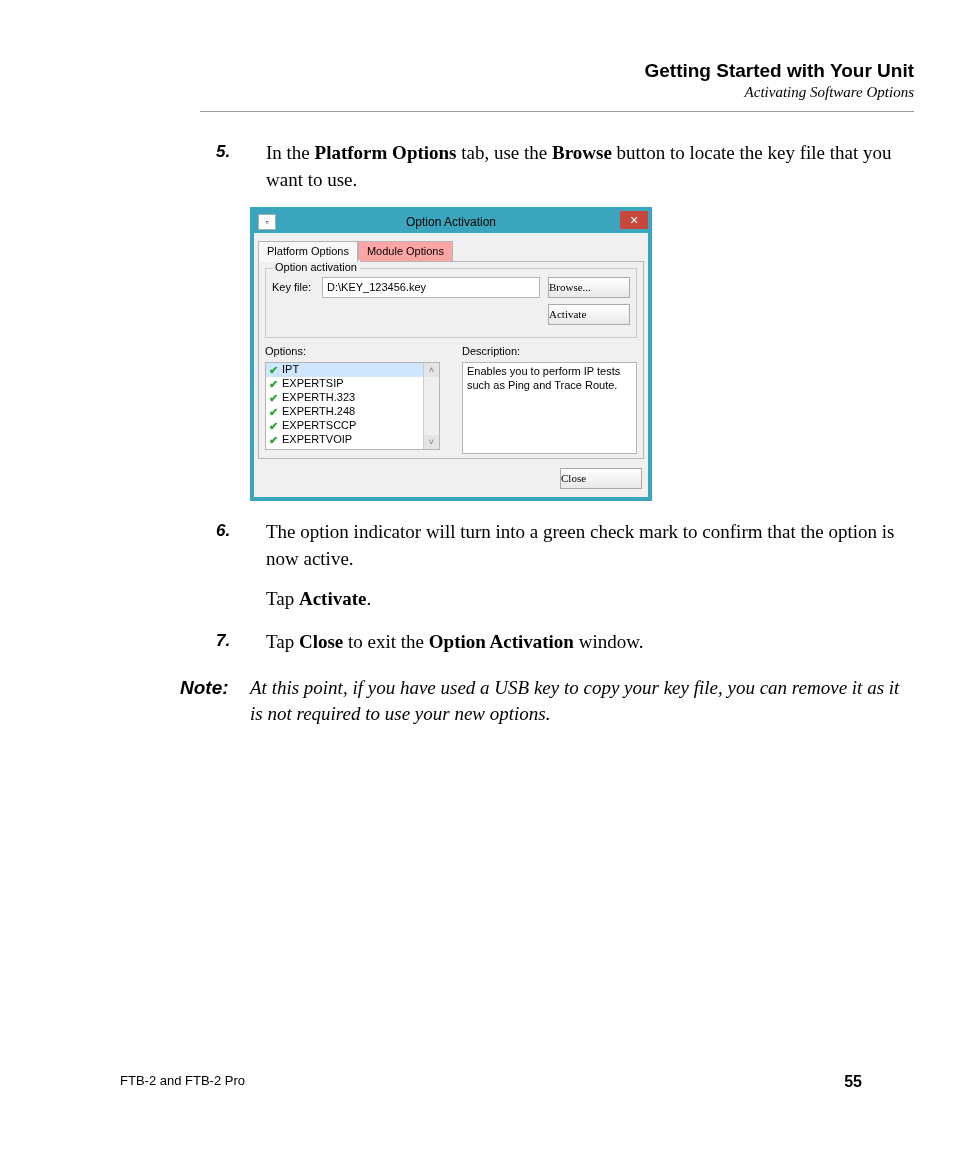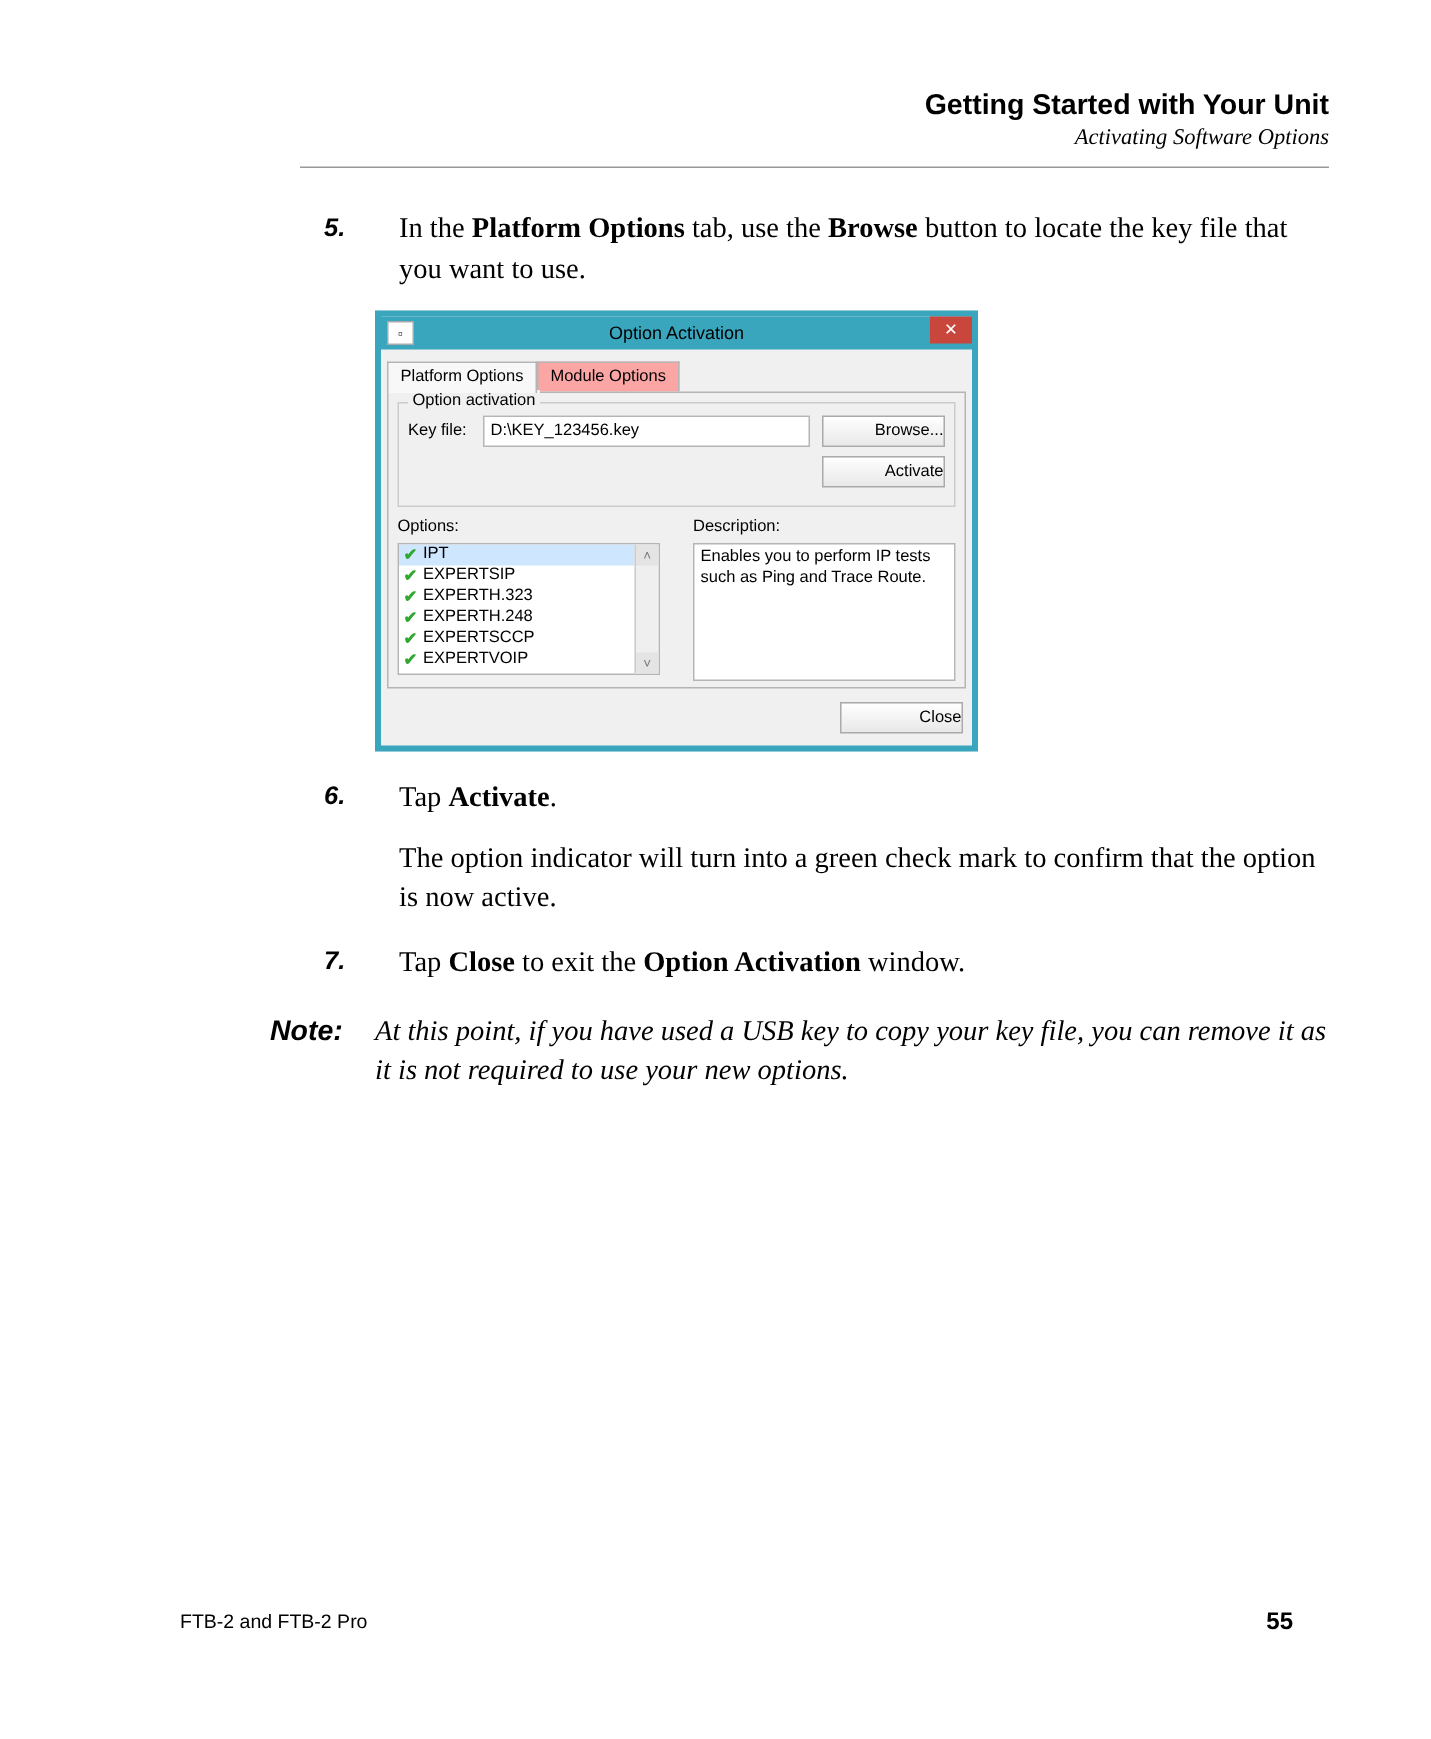--- a/index.html
+++ b/index.html
@@ -5,21 +5,21 @@
   body {
     margin: 0;
     background: #fff;
     font-family: Georgia, 'Times New Roman', serif;
     color: #000;
     width: 954px;
     height: 1159px;
     position: relative;
   }
   .page {
-    padding: 60px 68px 0 120px;
+    padding: 60px 40px 0 120px;
     box-sizing: border-box;
     height: 100%;
     position: relative;
     border-radius: 28px;
   }
   .header {
     text-align: right;
     margin-left: 80px;
   }
   .header-title {
@@ -149,23 +149,23 @@
     background: #f0f0f0; padding: 0 3px; font-size: 11px;
   }
   .row { display: flex; align-items: center; margin-bottom: 6px; }
   .klabel { width: 50px; }
   .txtin {
     flex: 1; background: #fff; border: 1px solid #b5b5b5;
     padding: 2px 4px; font-size: 11px; margin-right: 8px;
     height: 15px;
   }
   .btn {
-    width: 80px; text-align: right; border: 1px solid #aaa;
+    width: 80px; text-align: left; border: 1px solid #aaa;
     background: linear-gradient(#fff,#e8e8e8);
-    padding: 2px 0; font-size: 11px;
+    padding: 2px 0; font-size: 11px; font-family: Liberation Serif, serif;
   }
   .row2 { display: flex; justify-content: flex-end; }
   .split {
     display: flex; gap: 16px; margin-top: 4px;
   }
   .col { flex: 1; }
   .col + .col { margin-left: 6px; }
   .col-title { font-size: 11px; margin-bottom: 2px; }
   .listbox {
     border: 1px solid #b5b5b5; background: #fff; height: 86px;
@@ -282,24 +282,24 @@
           <div class="bottombar">
             <div class="btn">Close</div>
           </div>
         </div>
       </div>
     </li>
 
     <li>
       <span class="step-num">6.</span>
       <div class="step-body">
+        <p>The option indicator will turn into a green check mark to confirm that the option is now active.</p>
         <p>
           <span>Tap </span><b>Activate</b><span>.</span>
         </p>
-        <p>The option indicator will turn into a green check mark to confirm that the option is now active.</p>
       </div>
     </li>
 
     <li>
       <span class="step-num">7.</span>
       <div class="step-body">
         <p>
           <span>Tap </span><b>Close</b><span> to exit the </span><b>Option Activation</b><span> window.</span>
         </p>
       </div>

